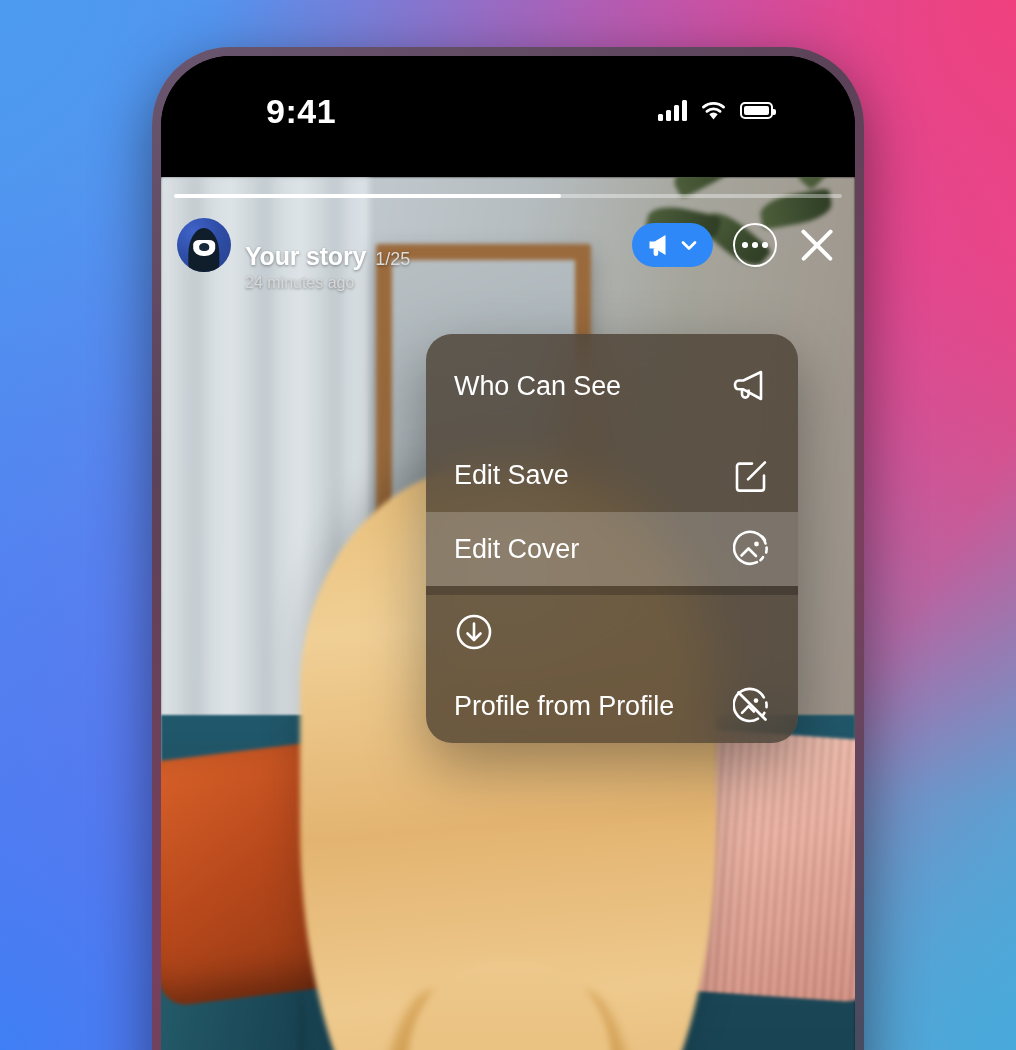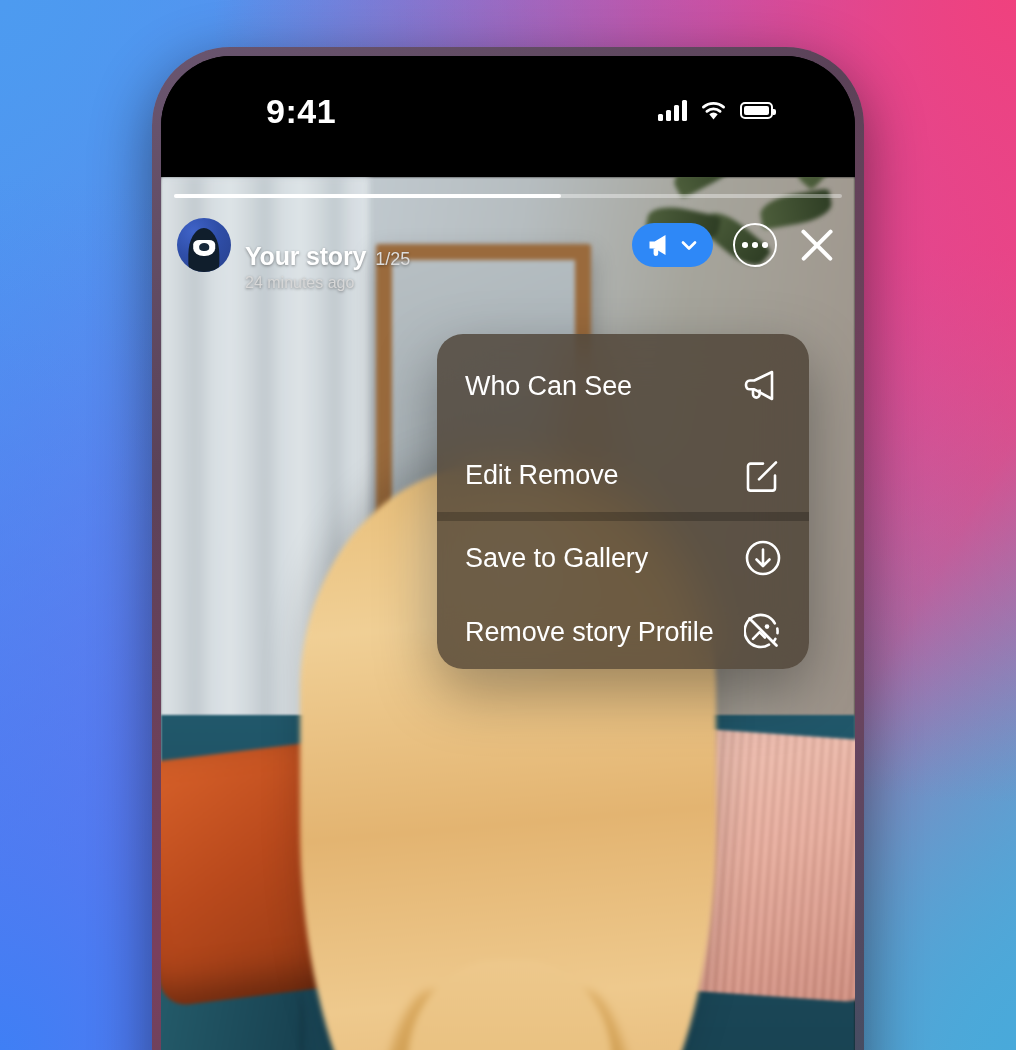--- a/index.html
+++ b/index.html
@@ -220,21 +220,21 @@
   #close-btn::before,#close-btn::after{
     content:""; position:absolute; left:50%; top:50%; width:42px; height:3.6px;
     background:#fff; border-radius:2px; transform-origin:center;
   }
   #close-btn::before{ transform:translate(-50%,-50%) rotate(45deg); }
   #close-btn::after{ transform:translate(-50%,-50%) rotate(-45deg); }
 
   
   #ctx-menu{
     position:absolute;
-    left:276px; top:157px; width:372px;
+    left:265px; top:157px; width:372px;
     border-radius:26px; overflow:hidden; z-index:7;
     background:rgba(74,63,50,.80);
     backdrop-filter:blur(26px) saturate(130%);
     box-shadow:0 22px 60px rgba(0,0,0,.35);
   }
   .ctx-item{
     display:flex; align-items:center; justify-content:space-between;
     padding:0 26px 0 28px;
     min-height:74px;
   }
@@ -345,44 +345,54 @@
           </div>
           <span class="ctx-icon">
             <svg width="38" height="34" viewBox="0 0 38 34">
               <path d="M6 11.5c-2.6 0-4 1.9-4 4.4s1.4 4.4 4 4.4h4.3L28 30V3L10.3 11.5z" fill="none" stroke="#fff" stroke-width="2.6" stroke-linejoin="round"></path>
               <path d="M9 20.5v4.8a3.3 3.3 0 0 0 6.6 0v-4.8" fill="none" stroke="#fff" stroke-width="2.6" stroke-linejoin="round"></path>
             </svg>
           </span>
         </div>
 
         <div class="ctx-item">
-          <span class="ctx-title">Edit Remove</span>
+          <span class="ctx-title">Edit Save</span>
           <span class="ctx-icon">
             <svg width="36" height="36" viewBox="0 0 36 36">
               <path d="M30 18.5V31a2.6 2.6 0 0 1-2.6 2.6H5.6A2.6 2.6 0 0 1 3 31V9.2a2.6 2.6 0 0 1 2.6-2.6H18" fill="none" stroke="#fff" stroke-width="2.6" stroke-linecap="round"></path>
               <path d="M14 22.4l17-17" fill="none" stroke="#fff" stroke-width="2.6" stroke-linecap="round"></path>
             </svg>
           </span>
         </div>
 
+        <div class="ctx-item highlight">
+          <span class="ctx-title">Edit Cover</span>
+          <span class="ctx-icon">
+            <svg width="38" height="38" viewBox="0 0 38 38">
+              <path d="M32.5 13.5A16 16 0 1 0 24 32.2" fill="none" stroke="#fff" stroke-width="2.6" stroke-linecap="round"></path>
+              <path d="M29 6.6a16 16 0 0 1 3 3.5M33.6 17.5a16 16 0 0 1-.4 5M30 27.2a16 16 0 0 1-2.6 3" fill="none" stroke="#fff" stroke-width="2.6" stroke-linecap="round"></path>
+              <path d="M8.5 25.5l7-7 7.5 7.5" fill="none" stroke="#fff" stroke-width="2.6" stroke-linecap="round" stroke-linejoin="round"></path>
+              <circle cx="23.5" cy="14" r="2.4" fill="#fff"></circle>
+            </svg>
+          </span>
+        </div>
 
         <div class="ctx-divider"></div>
 
         <div class="ctx-item">
-          <span class="ctx-title">Save to Gallery</span>
           <span class="ctx-icon">
             <svg width="38" height="38" viewBox="0 0 38 38">
               <circle cx="19" cy="19" r="16" fill="none" stroke="#fff" stroke-width="2.6"></circle>
               <path d="M19 10.5v16M12.5 20.5L19 27l6.5-6.5" fill="none" stroke="#fff" stroke-width="2.6" stroke-linecap="round" stroke-linejoin="round"></path>
             </svg>
           </span>
         </div>
 
         <div class="ctx-item">
-          <span class="ctx-title">Remove story Profile</span>
+          <span class="ctx-title">Profile from Profile</span>
           <span class="ctx-icon">
             <svg width="38" height="38" viewBox="0 0 38 38">
               <path d="M30.8 10.4A16 16 0 1 0 25 31.6" fill="none" stroke="#fff" stroke-width="2.6" stroke-linecap="round"></path>
               <path d="M33.3 15.6a16 16 0 0 1 .2 4.6M31.4 25.9a16 16 0 0 1-2.2 3.2" fill="none" stroke="#fff" stroke-width="2.6" stroke-linecap="round"></path>
               <path d="M9 25.8l6.6-6.6 5.3 5.3" fill="none" stroke="#fff" stroke-width="2.6" stroke-linecap="round" stroke-linejoin="round"></path>
               <circle cx="23" cy="13.6" r="2.3" fill="#fff"></circle>
               <path d="M5.5 5.5l27 27" fill="none" stroke="#fff" stroke-width="2.8" stroke-linecap="round"></path>
             </svg>
           </span>
         </div>

